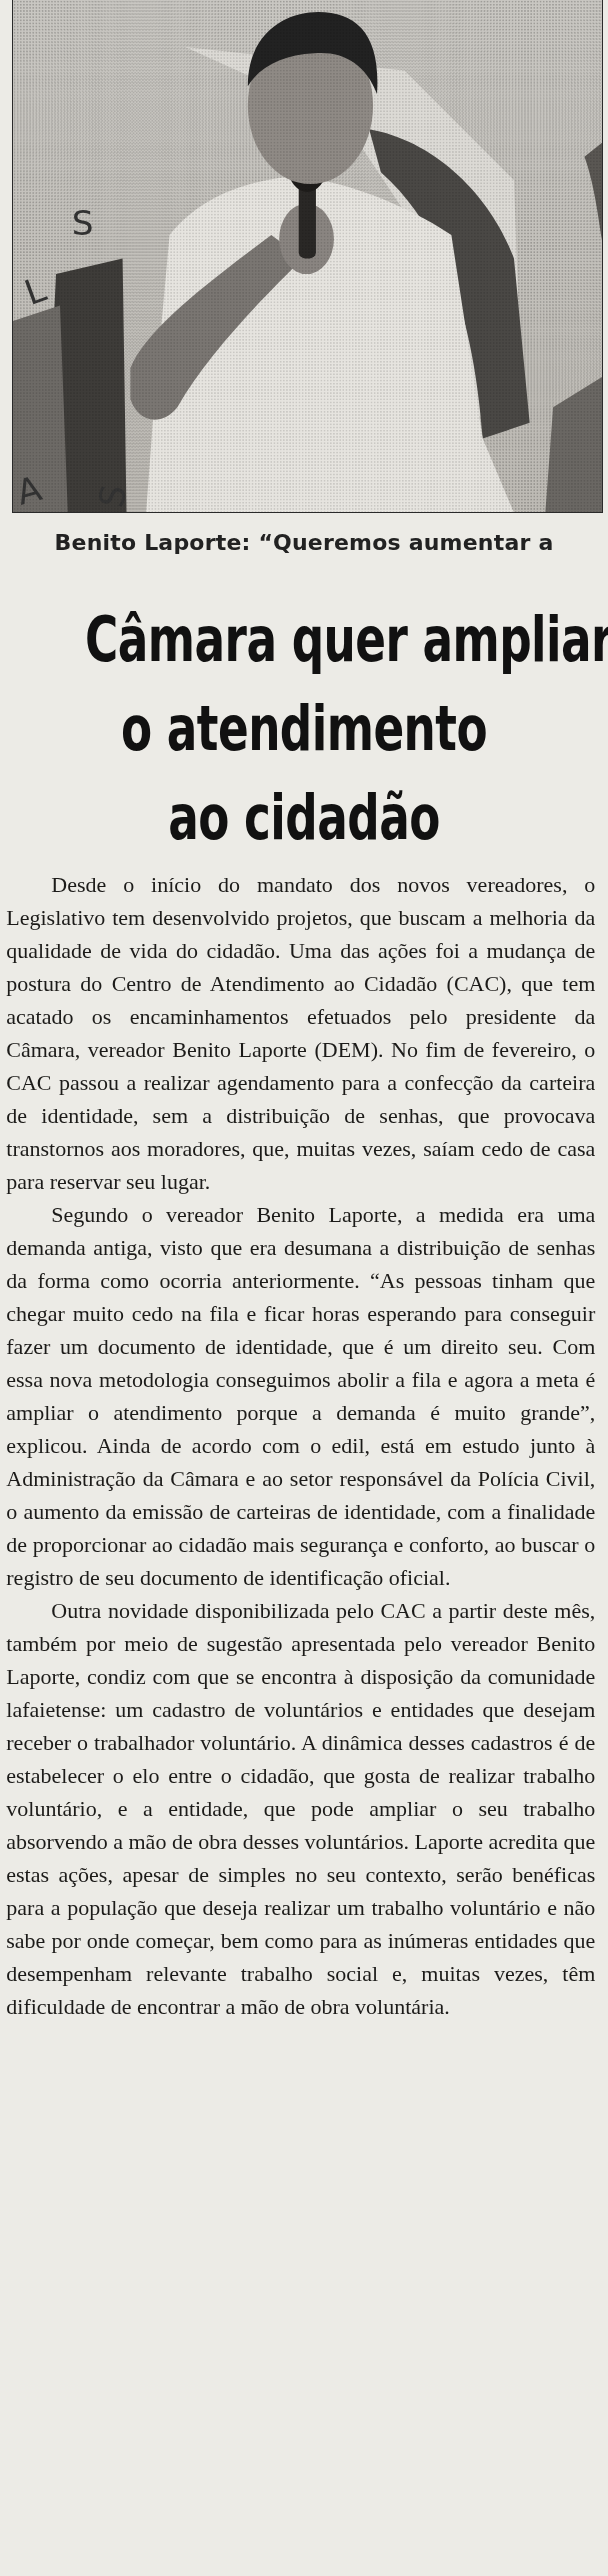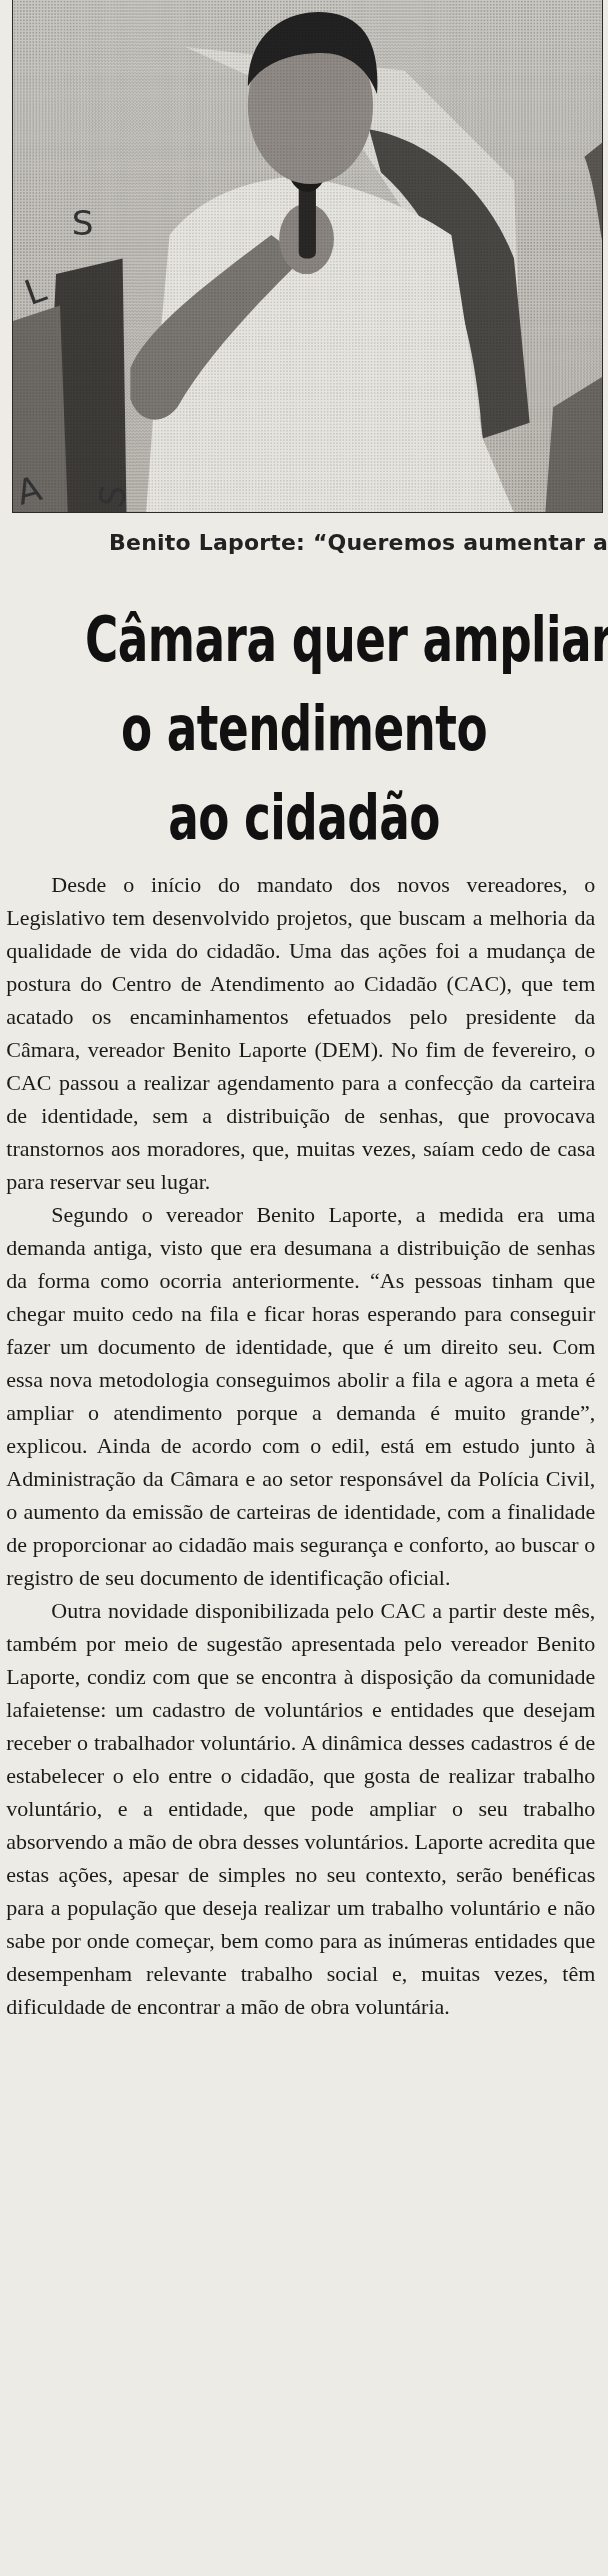--- a/index.html
+++ b/index.html
@@ -25,21 +25,21 @@
     overflow: hidden;
     background:
       radial-gradient(circle, rgba(0,0,0,0.10) 0.8px, transparent 0.9px) 0 0/3.1px 3.1px,
       linear-gradient(180deg, #c9c7c2 0%, #bdbab4 100%);
   }
   .photo svg { position: absolute; left: 0; top: 0; }
   .caption {
     position: absolute;
     left: 0; width: 608px;
     top: 526px;
-    text-align: right;
+    text-align: center;
     font-family: "DejaVu Sans", sans-serif;
     font-weight: bold;
     font-size: 22px;
     line-height: 34px;
     color: #222;
     letter-spacing: 0.2px;
   }
   .headline {
     position: absolute;
     left: 0; width: 608px;

